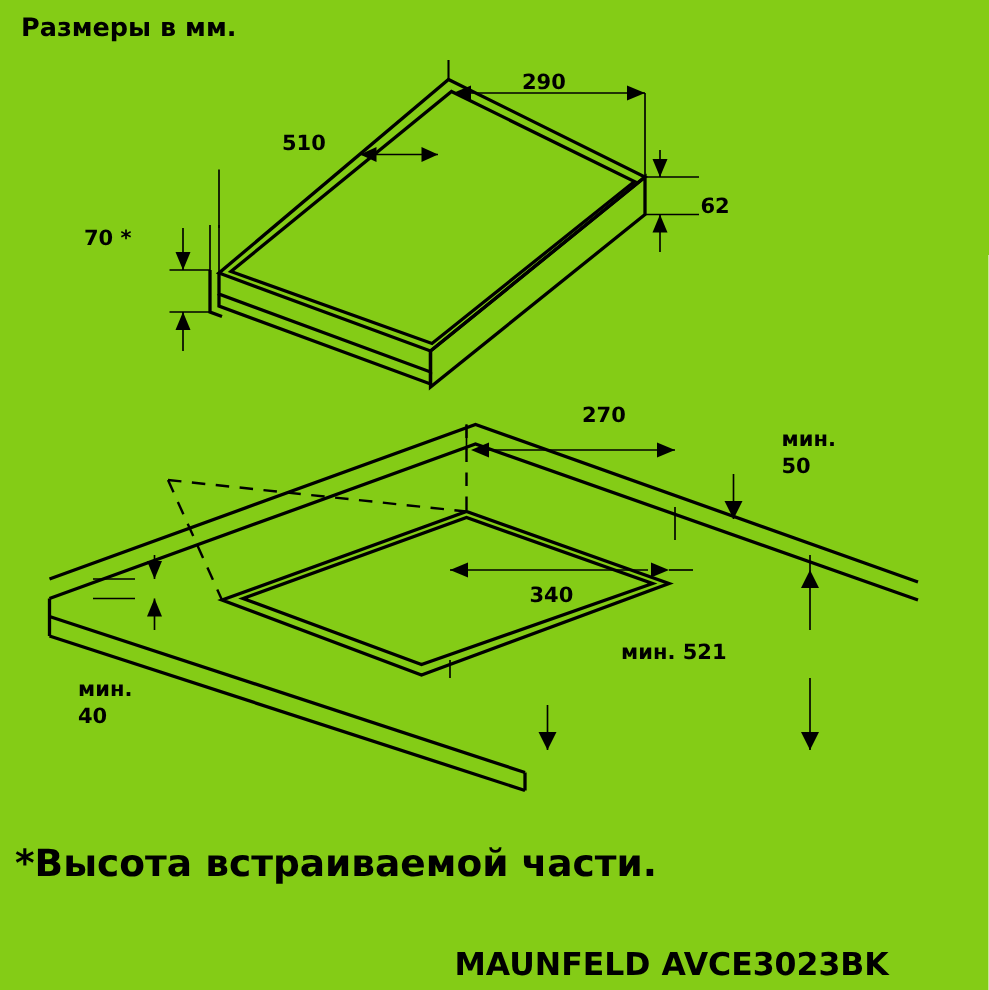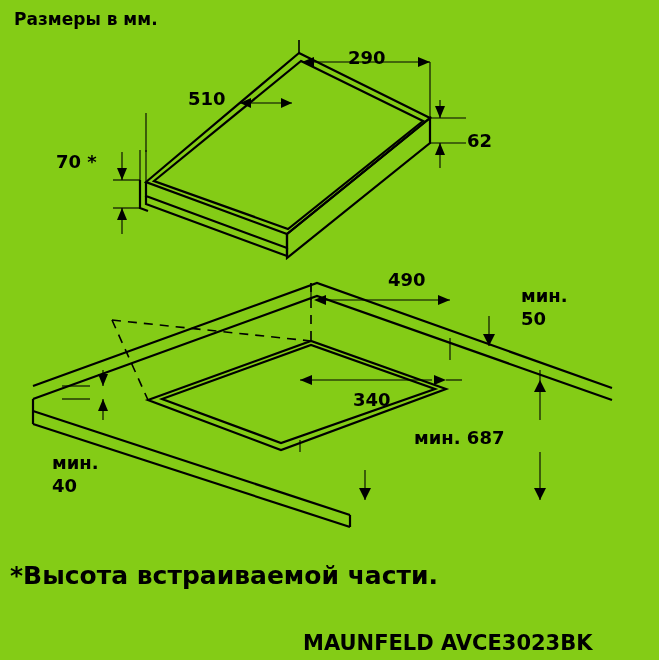--- a/index.html
+++ b/index.html
@@ -30,21 +30,21 @@
     font-family: "DejaVu Sans", sans-serif;
     font-weight: bold;
     color: #000000;
     white-space: pre;
     line-height: 1.12;
   }
   .t-title {
     font-size: 17px;
   }
   .t-dim {
-    font-size: 18px;
+    font-size: 14px;
   }
   .t-note {
     font-size: 25px;
   }
   .t-model {
     font-size: 21px;
   }
   .two-line {
     line-height: 1.25;
   }
@@ -175,29 +175,29 @@
   </svg>
 
   <div class="lbl t-dim" style="left:348px; top:48px;">290</div>
 
   <div class="lbl t-dim" style="left:172px; top:89px;margin-left:16px;">510</div>
 
   <div class="lbl t-dim" style="left:467px; top:131px;">62</div>
 
   <div class="lbl t-dim" style="left:56px; top:152px;">70 *</div>
 
-  <div class="lbl t-dim" style="left:388px; top:270px;">490</div>
+  <div class="lbl t-dim" style="left:388px; top:270px;">270</div>
 
   <div class="lbl t-dim" style="left:353px; top:390px;">340</div>
 
   <div class="lbl t-dim two-line" style="left:521px; top:285px;">мин.
 50</div>
 
   <div class="lbl t-dim two-line" style="left:52px; top:452px;">мин.
 40</div>
 
-  <div class="lbl t-dim" style="left:414px; top:428px;">мин. 687</div>
+  <div class="lbl t-dim" style="left:414px; top:428px;">мин. 521</div>
 
   <div class="lbl t-note" style="left:10px; top:562px;">*Высота встраиваемой части.</div>
 
   <div class="lbl t-model" style="left:303px; top:632px;text-align:center;">MAUNFELD AVCE3023BK</div>
 
 </div>
 
 </body></html>

